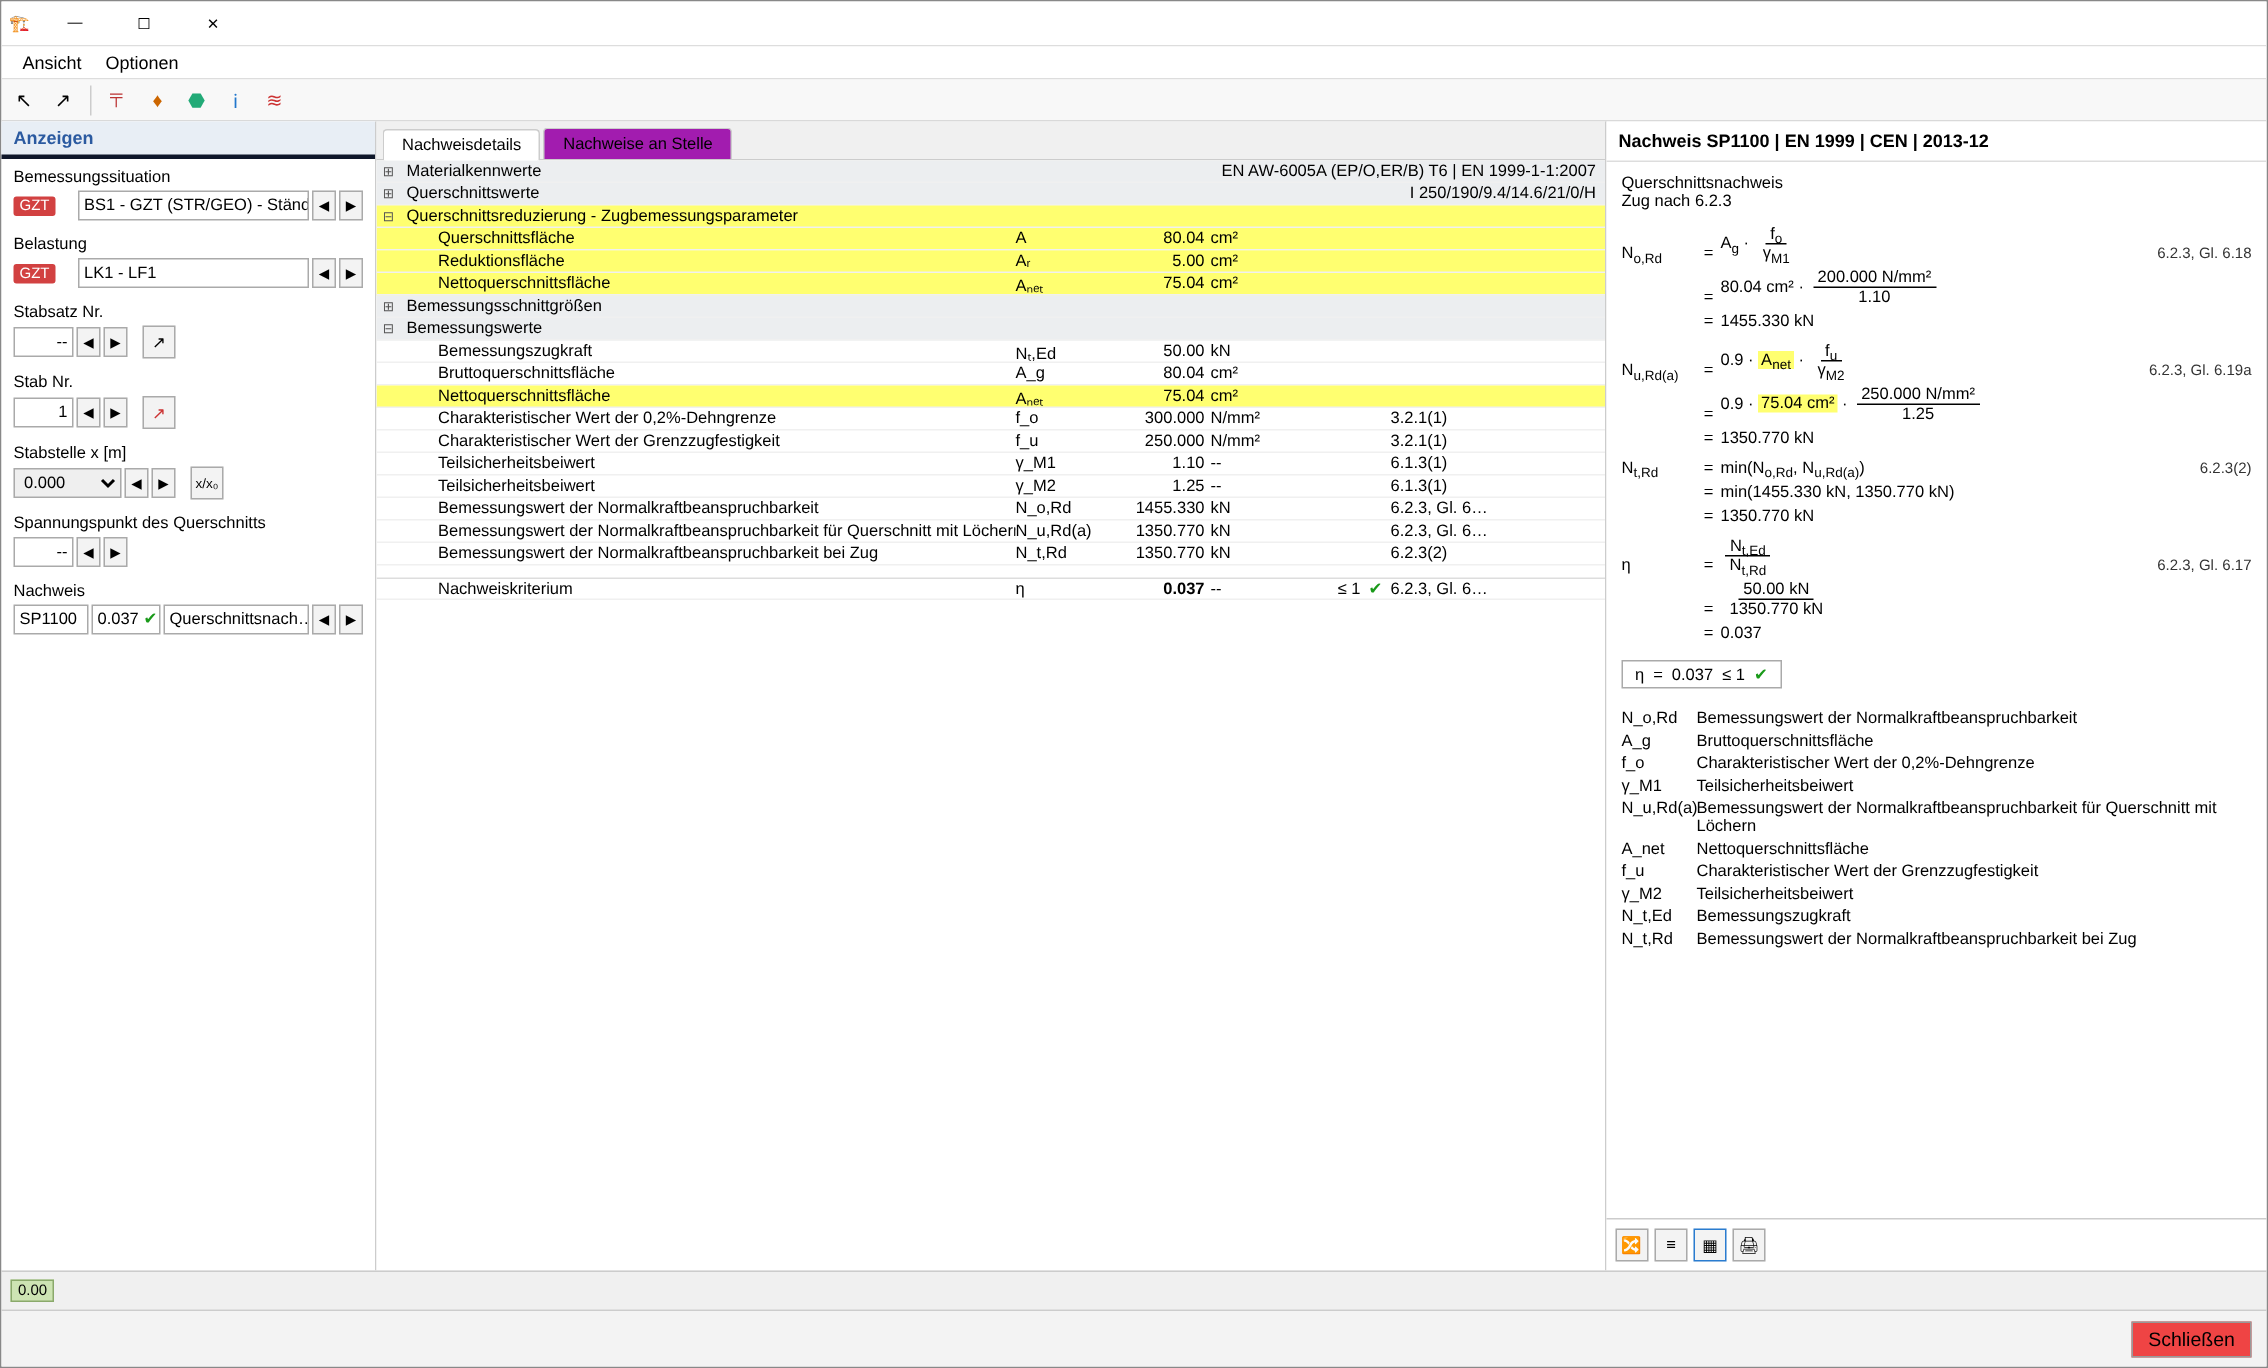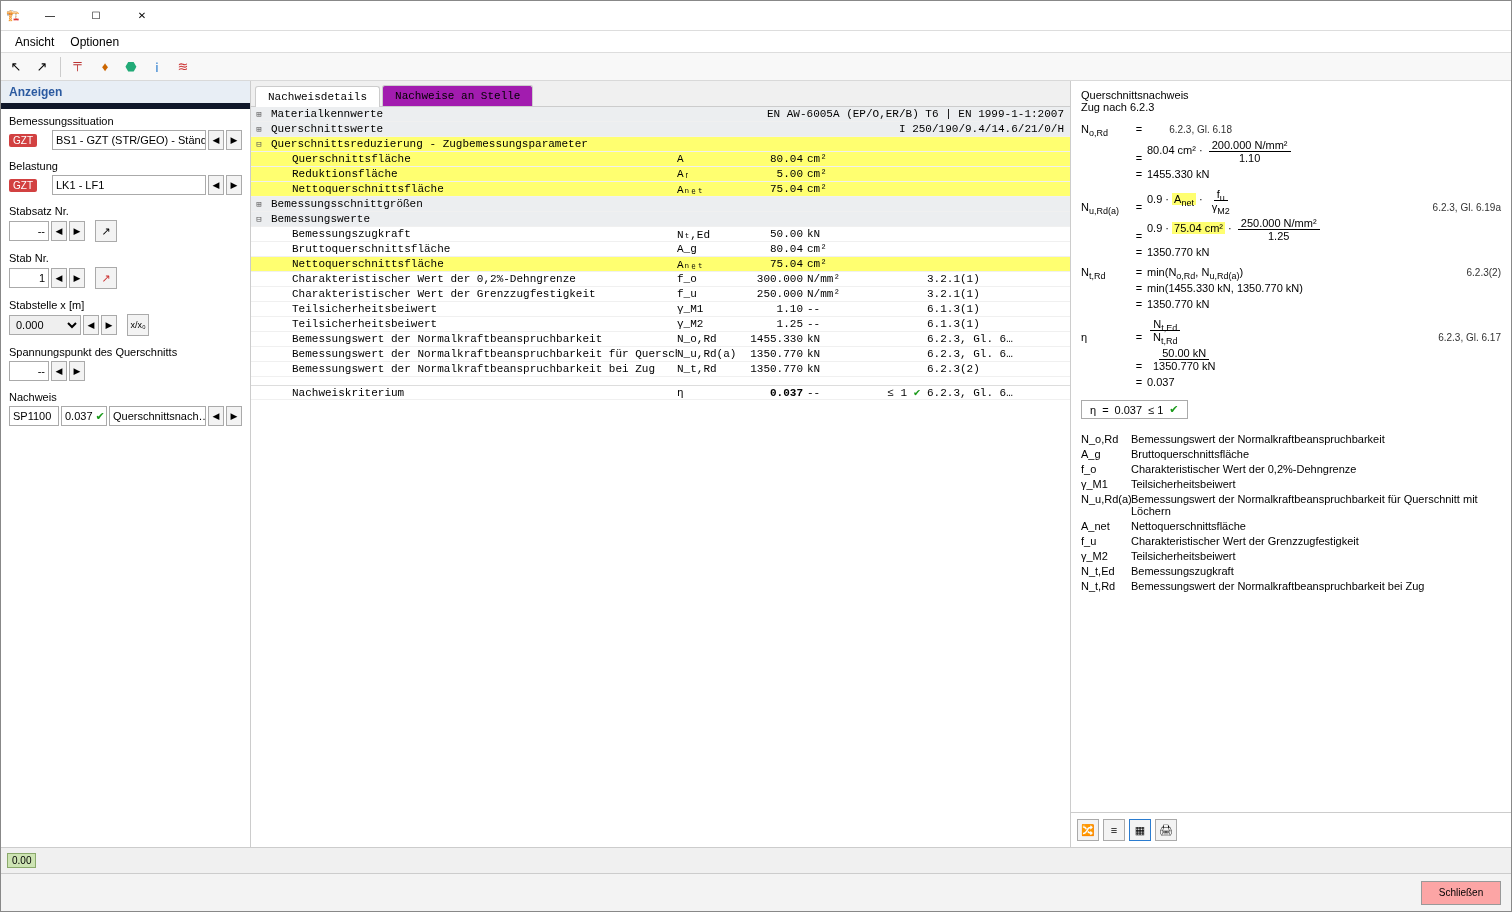--- a/index.html
+++ b/index.html
@@ -10,33 +10,33 @@
 .titlebar .title { flex: 1; font-size: 12px; }
 .winbtns { display: flex; }
 .winbtn { width: 46px; height: 28px; display: flex; align-items: center; justify-content: center; font-family: "Segoe MDL2 Assets", sans-serif; font-size: 10px; cursor: pointer; }
 .menubar { height: 22px; display: flex; align-items: center; padding: 0 6px; font-size: 12px; border-bottom: 1px solid #ddd; background:#fff; }
 .menubar .mitem { padding: 2px 8px; cursor: pointer; }
 .toolbar { height: 28px; display: flex; align-items: center; padding: 0 4px; gap: 4px; border-bottom: 1px solid #d9d9d9; background:#f8f8f8; }
 .tbtn { width: 22px; height: 22px; display: flex; align-items: center; justify-content: center; border: 1px solid transparent; cursor: pointer; font-size:13px; }
 .tsep { width:1px; height:20px; background:#ccc; margin:0 3px; }
 .body { flex: 1; display: flex; min-height: 0; }
 .sidebar { width: 250px; border-right: 1px solid #ccc; background:#fff; display:flex; flex-direction:column; }
-.sidehead { background:#e8eef5; color:#2b5aa0; font-weight:bold; padding:4px 8px; border-bottom:6px solid #0f172a; font-size:12px; }
+.sidehead { background:#e8eef5; color:#2b5aa0; font-weight:bold; padding:4px 8px; border-bottom:3px solid #0f172a; font-size:12px; }
 .sidebody { padding:6px 8px; flex:1; overflow:auto; }
 .fld { margin-bottom:10px; }
 .fld .lbl { font-size:11px; margin-bottom:3px; }
 .row { display:flex; align-items:center; gap:2px; }
 .badge { display:inline-block; background:#d24141; color:#fff; font-size:10px; padding:1px 4px; margin-right:13px; border-radius:2px; }
 .longbox { flex:1; background:#fff; border:1px solid #aaa; height:20px; line-height:18px; padding:0 3px; overflow:hidden; white-space:nowrap; font-size:11px; }
 .stepbtn { width:16px; height:20px; border:1px solid #aaa; background:#f3f3f3; display:flex; align-items:center; justify-content:center; font-size:9px; cursor:pointer; }
 .iconbtn { width:22px; height:22px; border:1px solid #aaa; background:#f3f3f3; display:flex; align-items:center; justify-content:center; cursor:pointer; font-size:11px; }
 .numinp { width:60px; height:20px; border:1px solid #aaa; text-align:right; padding:0 3px; font-size:11px; }
 .selinp { height:20px; border:1px solid #aaa; font-size:11px; padding:0 2px; }
 .main { flex:1; display:flex; min-width:0; }
-.center { flex:1; display:flex; flex-direction:column; border-right:1px solid #ccc; min-width:0;font-family:Liberation Mono, monospace; }
+.center { flex:1; display:flex; flex-direction:column; border-right:1px solid #ccc; min-width:0; }
 .tabs { display:flex; background:#f0f0f0; border-bottom:1px solid #ccc; padding:4px 4px 0 4px; gap:2px; }
 .tab { padding:4px 12px; background:#a21caf; border:1px solid #ccc; border-bottom:none; font-size:11px; cursor:pointer; border-radius:3px 3px 0 0; }
 .tab.active { background:#fff; position:relative; top:1px; }
 .grid { flex:1; overflow:auto; background:#fff; }
 .grow { height:15px; display:flex; align-items:center; font-size:11px; border-bottom:1px solid #f0f0f0; }
 .grow.header { background:#eceef0; font-weight:normal; }
 .grow.section { background:#eceef0; font-weight:normal; }
 .grow.hl { background:#ffff70; }
 .expand { width:16px; text-align:center; cursor:pointer; font-size:9px; color:#555; }
 .c-label { flex:0 0 410px; padding-left:4px; overflow:hidden; white-space:nowrap; }
@@ -61,21 +61,21 @@
 .frac .b { padding:0 3px; }
 .hly { background:#ffff70; padding:0 2px; }
 .legend { margin-top:14px; }
 .legend .lr { display:flex; margin:3px 0; }
 .legend .ls { width:50px; }
 .legend .ld { flex:1; }
 .rfoot { border-top:1px solid #ccc; padding:6px; display:flex; gap:4px; }
 .resultbox { border:1px solid #aaa; display:inline-flex; align-items:center; padding:2px 8px; gap:6px; margin-top:8px; }
 .statusbar { height:26px; border-top:1px solid #ccc; background:#f0f0f0; display:flex; align-items:center; padding:0 6px; font-size:11px; }
 .footer { height:38px; border-top:1px solid #ccc; display:flex; align-items:center; justify-content:flex-end; padding:0 10px; background:#f3f3f3; }
-.btn { min-width:80px; height:24px; border:1px solid #999; background:#fca5a5; cursor:pointer; font-size:10px; }
+.btn { min-width:80px; height:24px; border:1px solid #999; background:#ef4444; cursor:pointer; font-size:13px; }
 sup,sub{font-size:9px; line-height:0;}
 </style>
 </head>
 <body>
 
 <div class="window">
   <div class="titlebar">
     <span class="icon">🏗️</span>
     <div class="winbtns">
       <div class="winbtn">—</div>
@@ -347,27 +347,32 @@
             <div class="c-val" style="font-weight:bold;">0.037</div>
             <div class="c-unit">--</div>
             <div class="c-lim">≤ 1</div>
             <div class="c-ok">✔</div>
             <div class="c-ref">6.2.3, Gl. 6…</div>
           </div>
         </div>
       </div>
 
       <div class="rside">
+        <div class="rhead">Nachweis SP1100 | EN 1999 | CEN | 2013-12</div>
         <div class="rbody">
           <div>Querschnittsnachweis</div>
           <div style="margin-bottom:10px;">Zug nach 6.2.3</div>
 
           <div class="eqrow">
             <div class="eqsym">N<sub>o,Rd</sub></div>
             <div class="eqeq">=</div>
+            <div class="eqexp">A<sub>g</sub> · <span class="frac">
+                  <span class="t">f<sub>o</sub></span>
+                  <span class="b">γ<sub>M1</sub></span>
+                </span></div>
             <div class="eqref">6.2.3, Gl. 6.18</div>
           </div>
           <div class="eqrow">
               <div class="eqsym"></div>
               <div class="eqeq">=</div>
             <div class="eqexp"><span>80.04 cm² · </span><span class="frac">
                   <span class="t">200.000 N/mm²</span>
                   <span class="b">1.10</span>
                 </span></div>
               <div class="eqref"></div>

